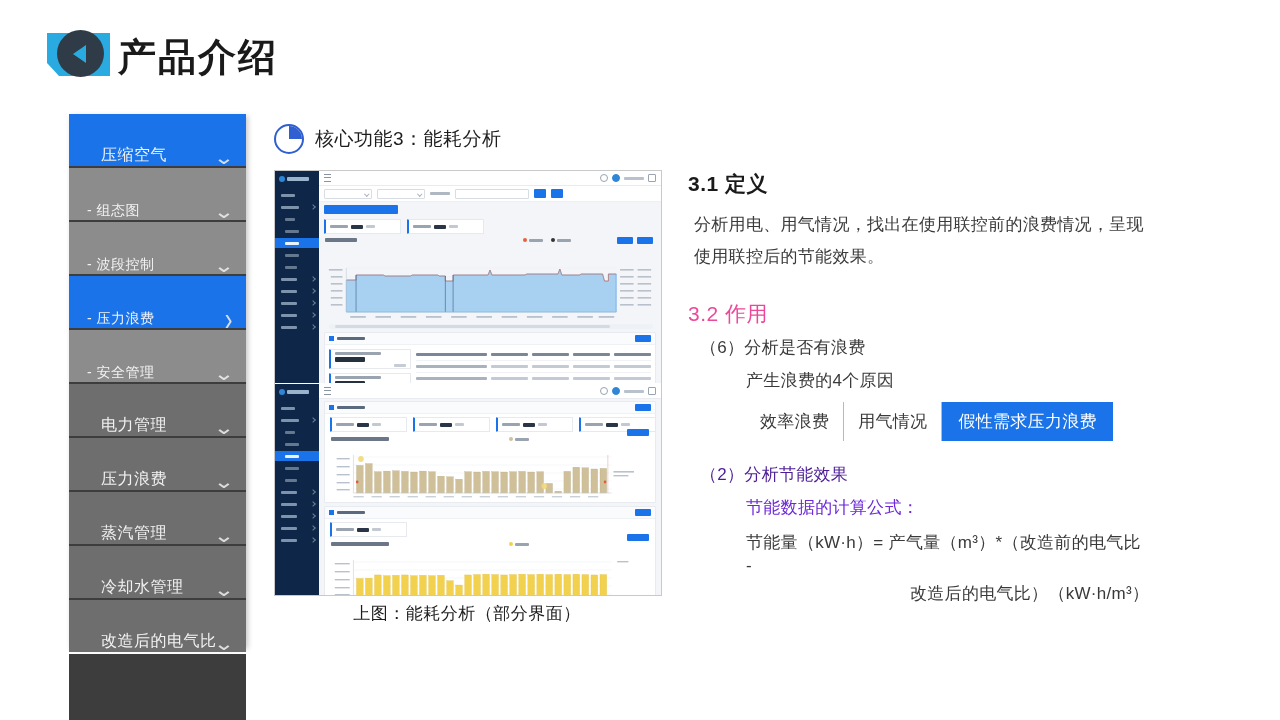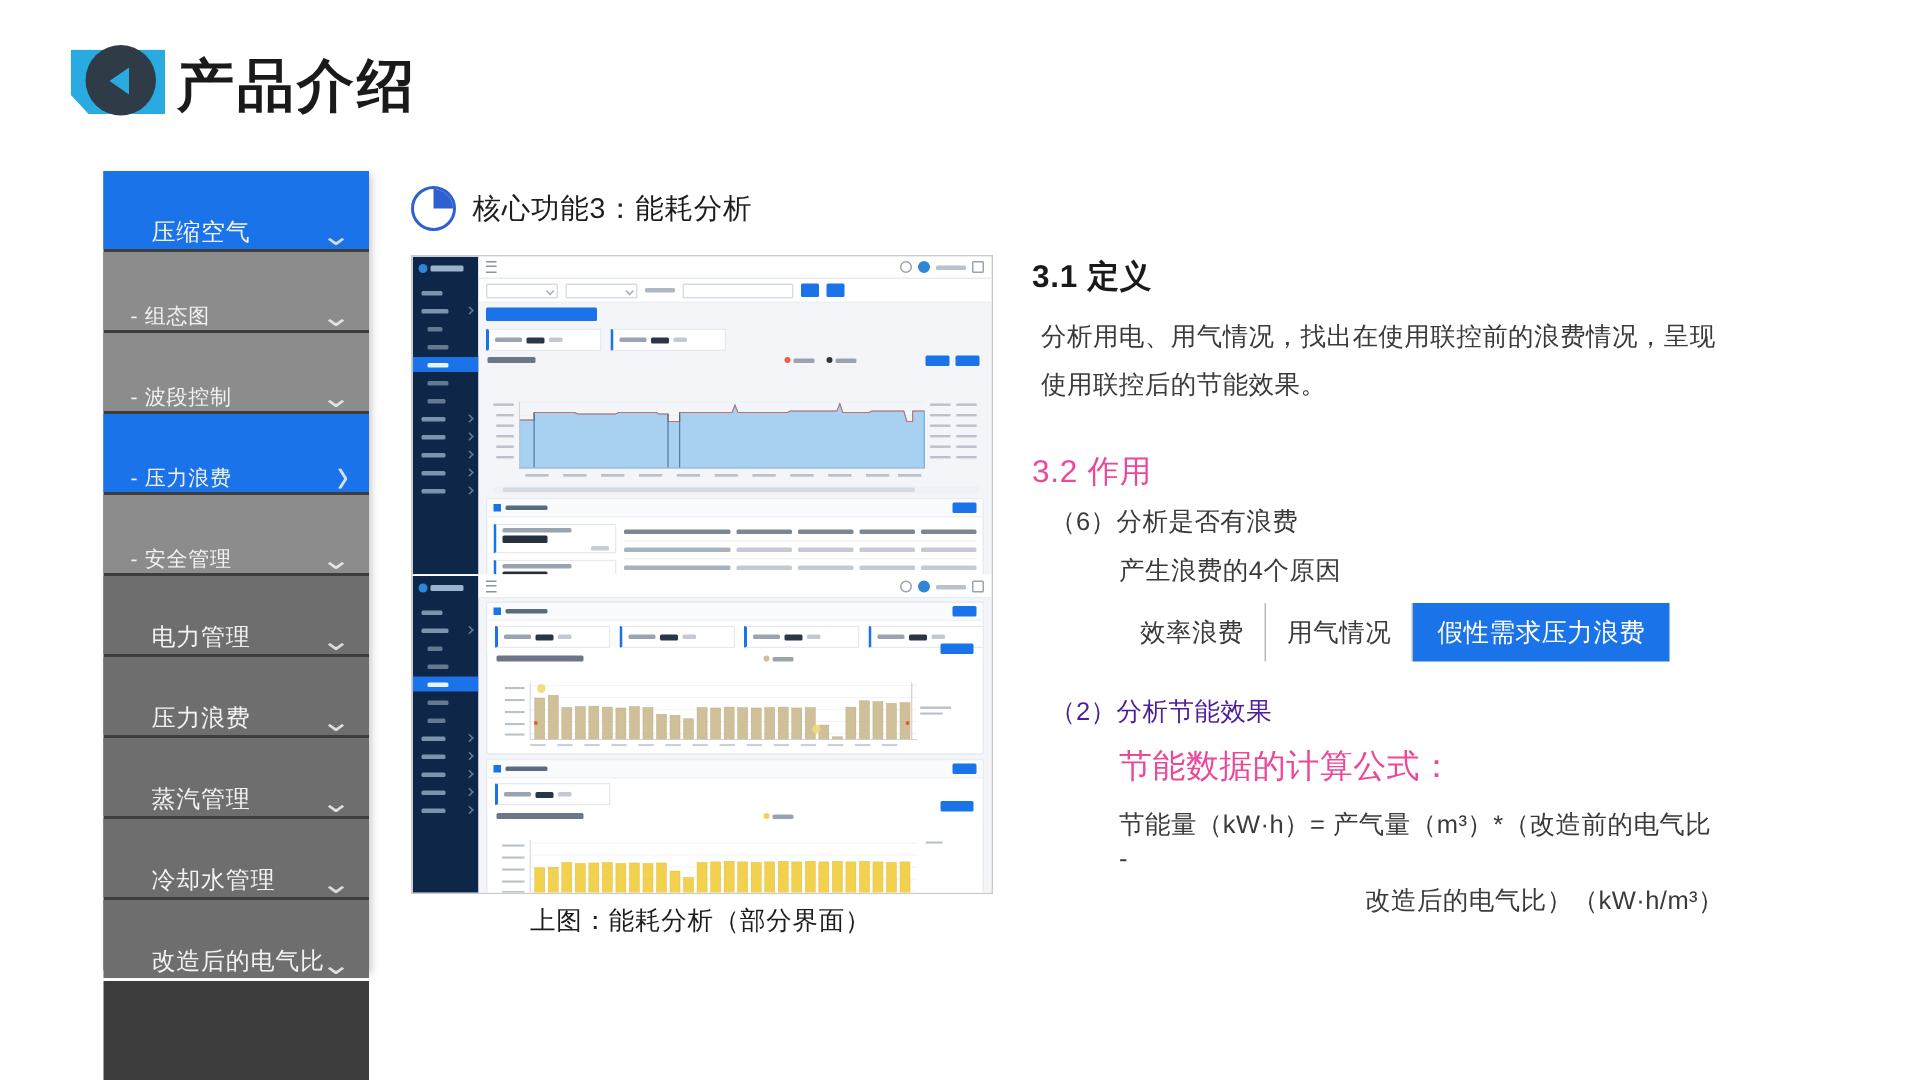--- a/index.html
+++ b/index.html
@@ -181,21 +181,21 @@
   .h-sub{font-size:21px;font-weight:bold;color:#1a1a1a;margin:0 0 10px 0;letter-spacing:.5px;}
   .p-body{font-size:17px;line-height:34px;color:#3a3a3a;margin:0 0 6px 6px;letter-spacing:.3px;}
   .h-sub2{font-size:21px;font-weight:normal;color:#ec4899;margin:26px 0 8px 0;letter-spacing:.5px;}
   .l1{font-size:17px;color:#3a3a3a;margin:0 0 10px 12px;letter-spacing:.3px;}
   .l2{font-size:17px;color:#3a3a3a;margin:0 0 10px 58px;letter-spacing:.3px;}
   .chips{display:flex;align-items:stretch;margin:4px 0 0 58px;}
   .chip{font-size:17px;color:#3a3a3a;padding:8px 14px;letter-spacing:.3px;white-space:nowrap;}
   .chip.sep{border-right:1px solid #b9b9b9;font-family:Liberation Serif, serif;}
   .chip.hi{background:#1a73e8;color:#fff;padding:8px 16px;}
   .l3{font-size:17px;color:#4c1d95;margin:22px 0 10px 12px;letter-spacing:.3px;}
-  .l4{font-size:22px;color:#ec4899;margin:0 0 12px 58px;letter-spacing:.3px;}
+  .l4{font-size:17px;color:#6d28d9;margin:0 0 12px 58px;letter-spacing:.3px;}
   .l5{font-size:17px;color:#3a3a3a;margin:0 0 2px 58px;letter-spacing:.3px;}
   .l6{font-size:17px;color:#3a3a3a;margin:0 0 0 58px;letter-spacing:.3px;}
   .l7{font-size:17px;color:#3a3a3a;margin:6px 0 0 222px;letter-spacing:.3px;}
 </style>
 </head>
 <body>
 
 <div class="slide-header">
   <div class="hdr-badge"></div>
   <div class="hdr-circle">

